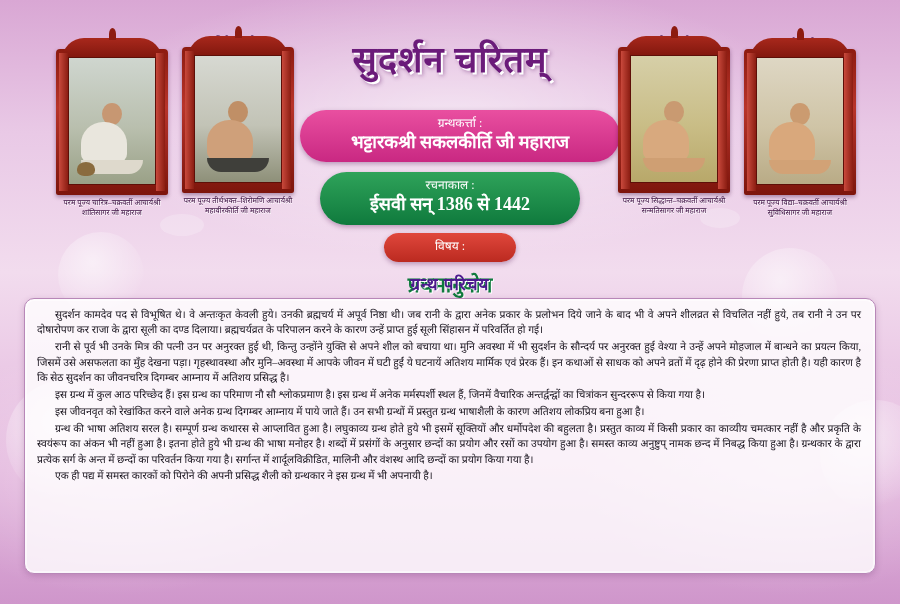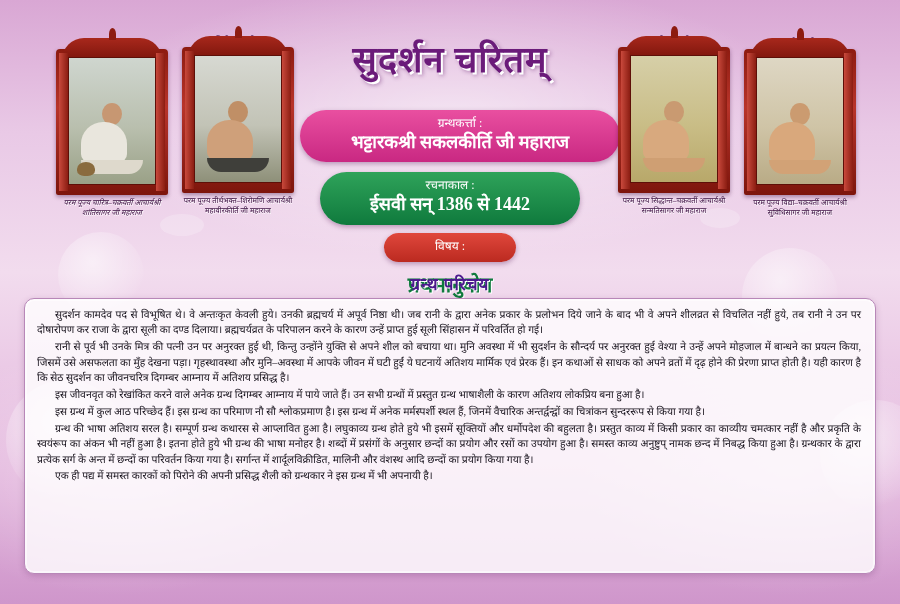--- a/index.html
+++ b/index.html
@@ -154,21 +154,21 @@
     <div class="badge green">
       <span class="lbl">रचनाकाल :</span>
       <span class="val">ईसवी सन् 1386 से 1442</span>
     </div>
     <div class="badge red">
       <span class="lbl">विषय :</span>
     </div>
     <div class="vishay-value">प्रथमानुयोग</div>
   </div>
 
-  <div class="portrait" style="left:56px; top:36px;font-style:italic;">
+  <div class="portrait" style="left:56px; top:36px;">
     <div class="p-top-label">पट्टनायक</div>
     <div class="frame">
       <div class="finial"></div>
       <div class="pillar-l"></div>
       <div class="pillar-r"></div>
       <div class="photo">
         <div class="bg" style="background:linear-gradient(180deg,#cfd6cf 0%,#b9bfae 55%,#9aa187 100%);"></div>
         <div class="monk">
           <div class="head"></div>
           <div class="body" style="background:#e9e6dd;"></div>
@@ -232,19 +232,19 @@
       </div>
     </div>
     <div class="p-bot-label">परम पूज्य विद्या–चक्रवर्ती आचार्यश्री सुविधिसागर जी महाराज</div>
   </div>
 
   <div class="intro-heading">ग्रन्थ परिचय</div>
 
   <div class="panel">
     <p>सुदर्शन कामदेव पद से विभूषित थे। वे अन्तःकृत केवली हुये। उनकी ब्रह्मचर्य में अपूर्व निष्ठा थी। जब रानी के द्वारा अनेक प्रकार के प्रलोभन दिये जाने के बाद भी वे अपने शीलव्रत से विचलित नहीं हुये, तब रानी ने उन पर दोषारोपण कर राजा के द्वारा सूली का दण्ड दिलाया। ब्रह्मचर्यव्रत के परिपालन करने के कारण उन्हें प्राप्त हुई सूली सिंहासन में परिवर्तित हो गई।</p>
     <p>रानी से पूर्व भी उनके मित्र की पत्नी उन पर अनुरक्त हुई थी, किन्तु उन्होंने युक्ति से अपने शील को बचाया था। मुनि अवस्था में भी सुदर्शन के सौन्दर्य पर अनुरक्त हुई वेश्या ने उन्हें अपने मोहजाल में बान्धने का प्रयत्न किया, जिसमें उसे असफलता का मुँह देखना पड़ा। गृहस्थावस्था और मुनि–अवस्था में आपके जीवन में घटी हुईं ये घटनायें अतिशय मार्मिक एवं प्रेरक हैं। इन कथाओं से साधक को अपने व्रतों में दृढ़ होने की प्रेरणा प्राप्त होती है। यही कारण है कि सेठ सुदर्शन का जीवनचरित्र दिगम्बर आम्नाय में अतिशय प्रसिद्ध है।</p>
+    <p>इस ग्रन्थ में कुल आठ परिच्छेद हैं। इस ग्रन्थ का परिमाण नौ सौ श्लोकप्रमाण है। इस ग्रन्थ में अनेक मर्मस्पर्शी स्थल हैं, जिनमें वैचारिक अन्तर्द्वन्द्वों का चित्रांकन सुन्दररूप से किया गया है।</p>
     <p>इस जीवनवृत को रेखांकित करने वाले अनेक ग्रन्थ दिगम्बर आम्नाय में पाये जाते हैं। उन सभी ग्रन्थों में प्रस्तुत ग्रन्थ भाषाशैली के कारण अतिशय लोकप्रिय बना हुआ है।</p>
-    <p>इस ग्रन्थ में कुल आठ परिच्छेद हैं। इस ग्रन्थ का परिमाण नौ सौ श्लोकप्रमाण है। इस ग्रन्थ में अनेक मर्मस्पर्शी स्थल हैं, जिनमें वैचारिक अन्तर्द्वन्द्वों का चित्रांकन सुन्दररूप से किया गया है।</p>
     <p>ग्रन्थ की भाषा अतिशय सरल है। सम्पूर्ण ग्रन्थ कथारस से आप्लावित हुआ है। लघुकाव्य ग्रन्थ होते हुये भी इसमें सूक्तियों और धर्मोपदेश की बहुलता है। प्रस्तुत काव्य में किसी प्रकार का काव्यीय चमत्कार नहीं है और प्रकृति के स्वयंरूप का अंकन भी नहीं हुआ है। इतना होते हुये भी ग्रन्थ की भाषा मनोहर है। शब्दों में प्रसंगों के अनुसार छन्दों का प्रयोग और रसों का उपयोग हुआ है। समस्त काव्य अनुष्टुप् नामक छन्द में निबद्ध किया हुआ है। ग्रन्थकार के द्वारा प्रत्येक सर्ग के अन्त में छन्दों का परिवर्तन किया गया है। सर्गान्त में शार्दूलविक्रीडित, मालिनी और वंशस्थ आदि छन्दों का प्रयोग किया गया है।</p>
     <p>एक ही पद्य में समस्त कारकों को पिरोने की अपनी प्रसिद्ध शैली को ग्रन्थकार ने इस ग्रन्थ में भी अपनायी है।</p>
   </div>
 
 </div>
 
 </body></html>

